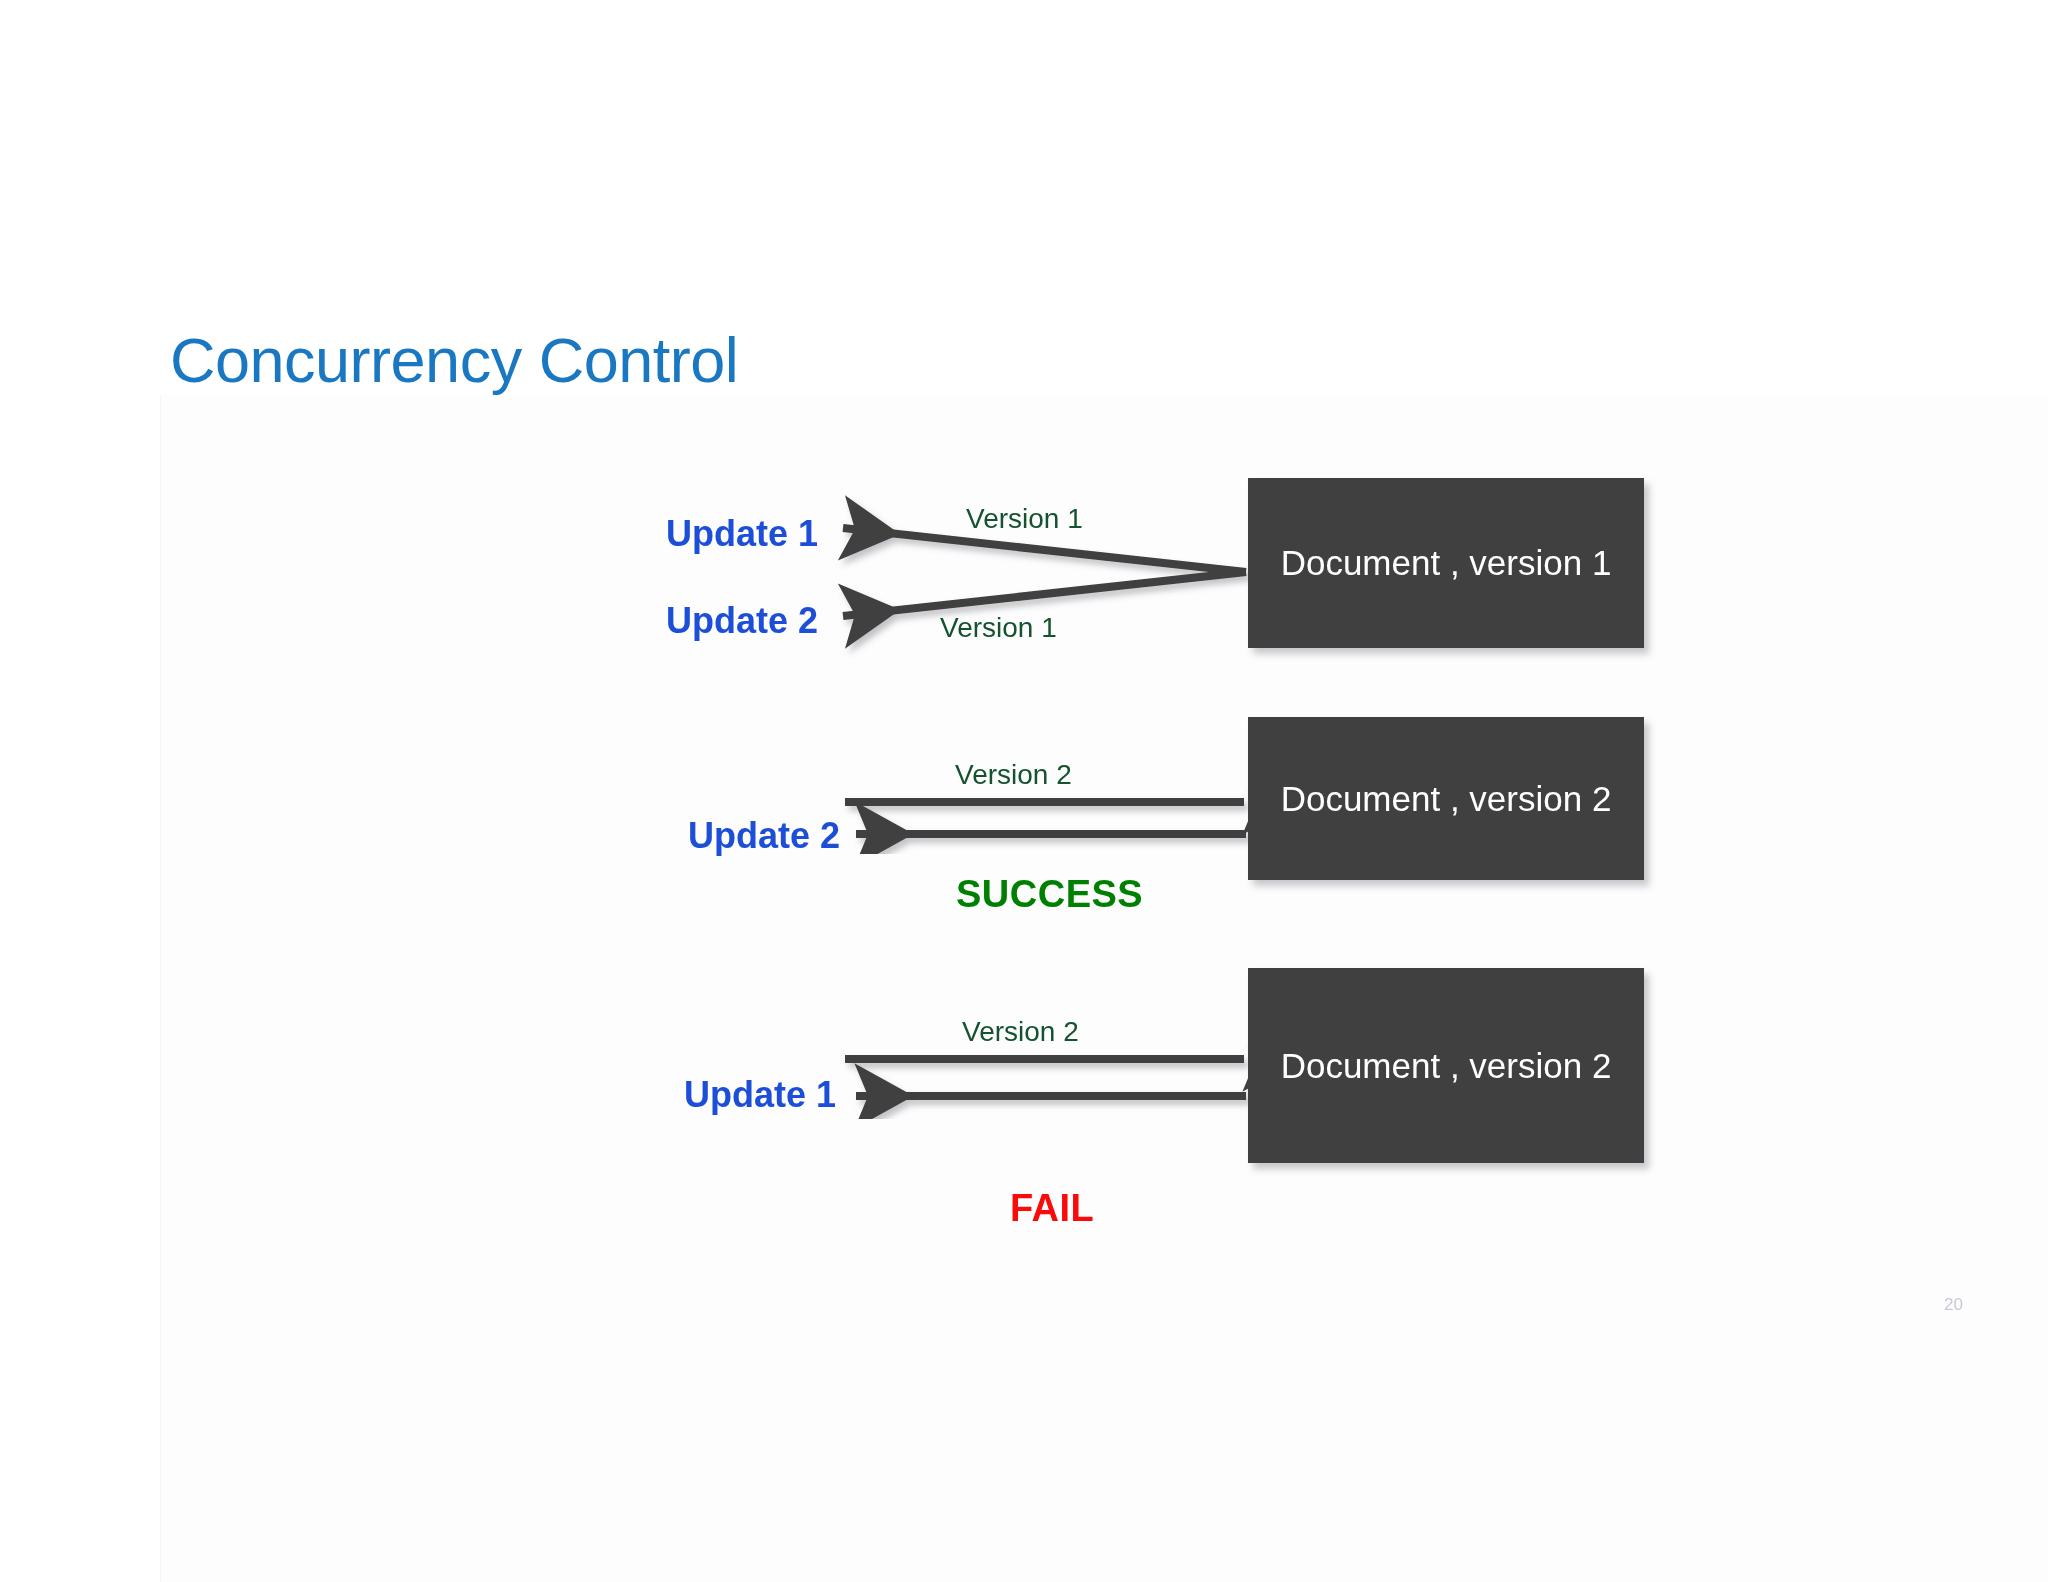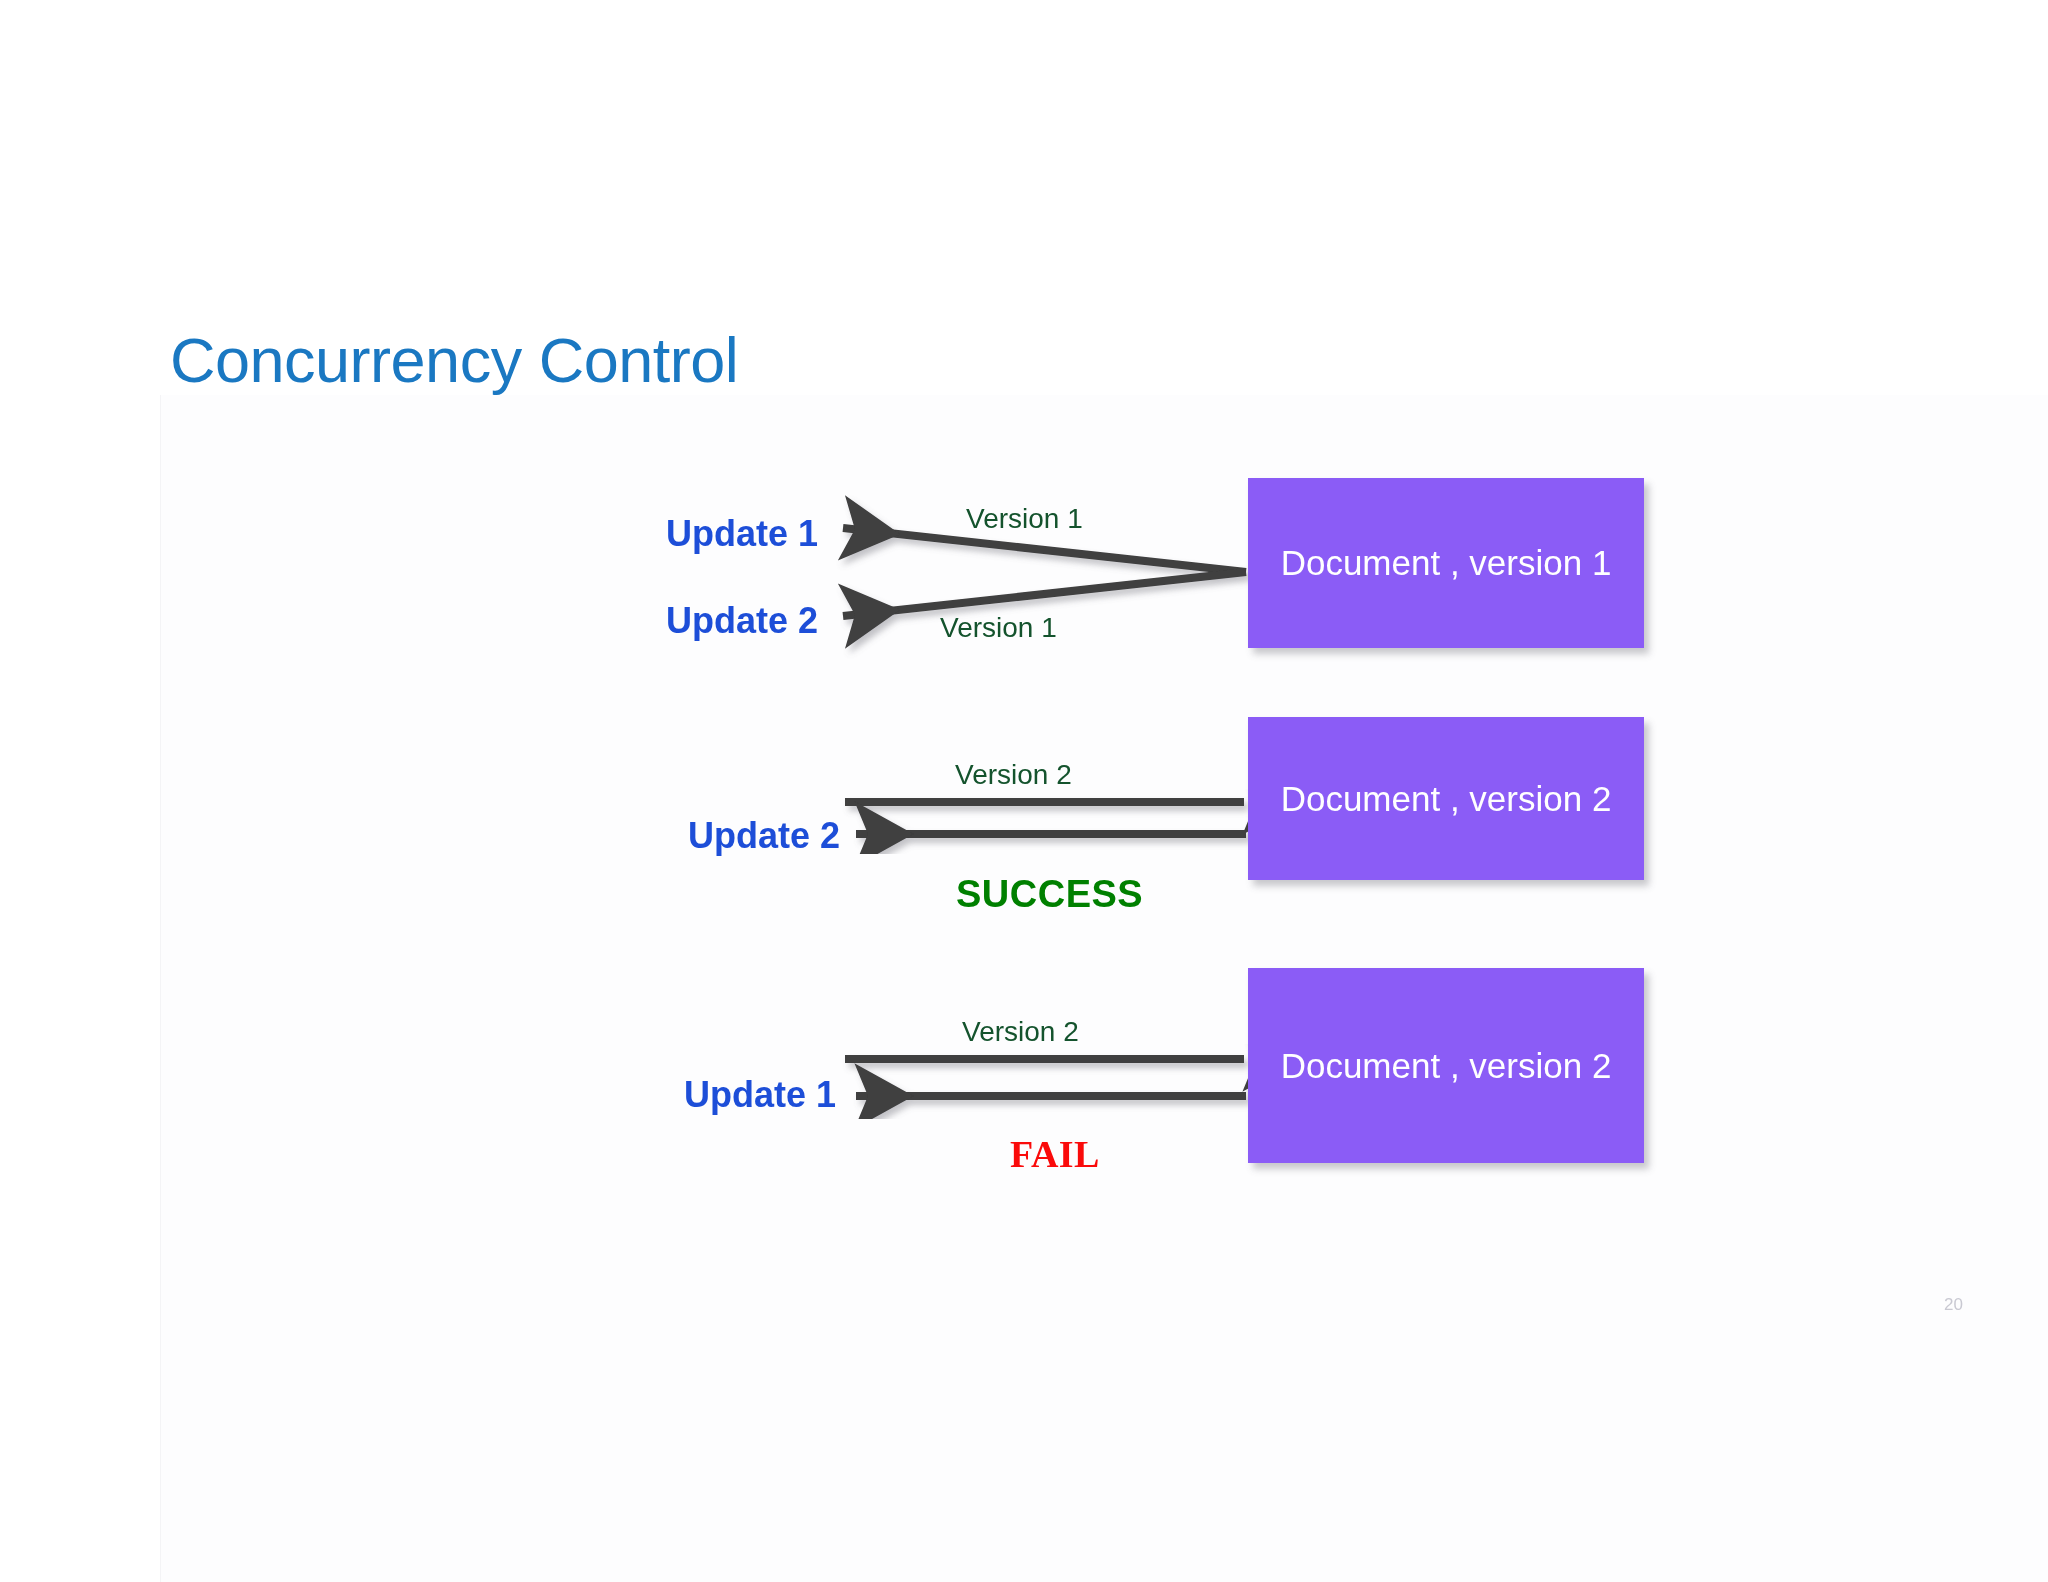--- a/index.html
+++ b/index.html
@@ -38,21 +38,21 @@
     font-size: 63px;
     line-height: 1.1;
     color: #1a78c2;
     letter-spacing: -0.5px;
     white-space: nowrap;
   }
   .doc-box {
     position: absolute;
     left: 1248px;
     width: 396px;
-    background: #8b5cf6;
+    background: #404040;
     box-shadow: 5px 6px 7px rgba(80, 80, 90, 0.30);
     display: flex;
     align-items: center;
     justify-content: center;
     box-sizing: border-box;
   }
   .doc-box .doc-label {
     color: #ffffff;
     font-size: 35px;
     white-space: nowrap;
@@ -169,17 +169,17 @@
   <div class="status-label" id="success-label" style="left:956px; top:850px;">SUCCESS</div>
 
   <div class="doc-box" id="doc-box-3">
     <span class="doc-label">Document , version 2</span>
   </div>
 
   <div class="side-label" style="left:684px; top:1077px;">Update 1</div>
 
   <div class="edge-label" style="left:962px; top:1018px;">Version 2</div>
 
-  <div class="status-label" id="fail-label" style="left:1010px; top:1110px;font-family:Liberation Serif, serif;">FAIL</div>
+  <div class="status-label" id="fail-label" style="left:1010px; top:1164px;">FAIL</div>
 
   <div id="page-number">20</div>
 
 </div>
 
 </body></html>

